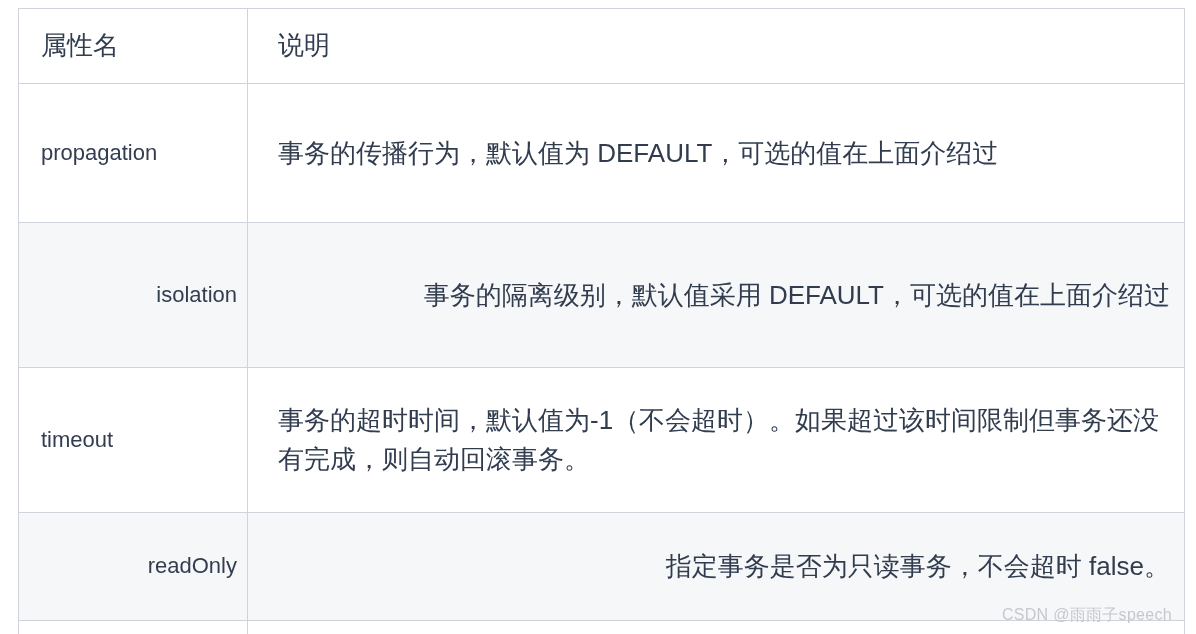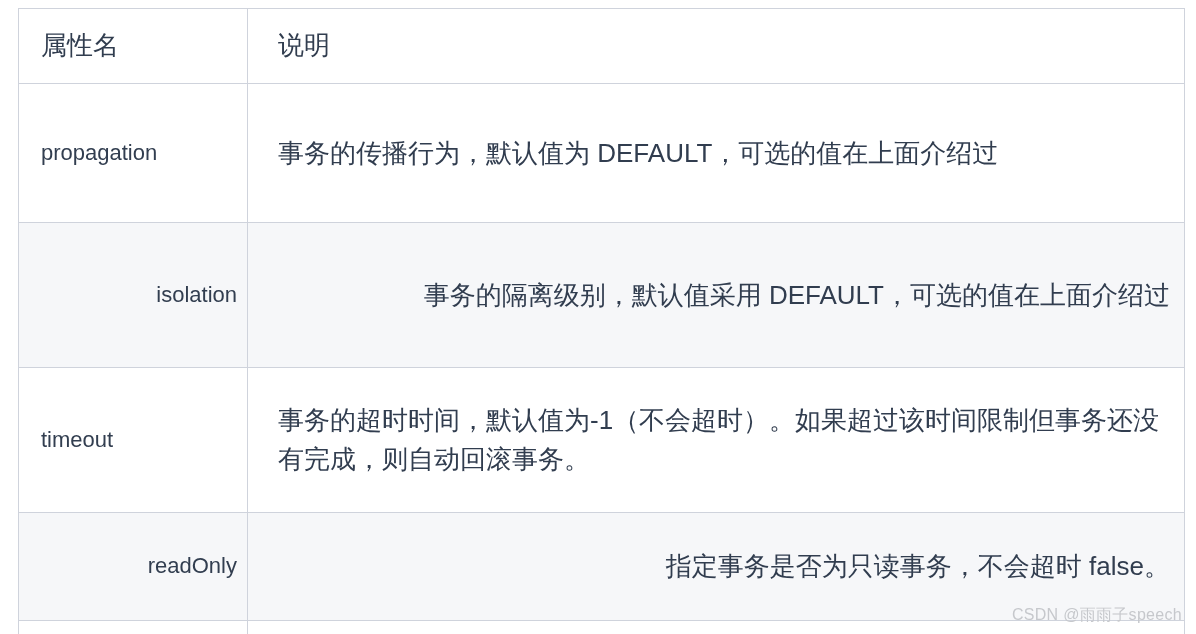--- a/index.html
+++ b/index.html
@@ -81,21 +81,21 @@
   tbody tr.striped td {
     background: #f6f7f9;
     text-align: right;
   }
   tbody tr.plain td {
     background: #ffffff;
   }
 
   #watermark {
     position: absolute;
-    right: 14px;
+    right: 24px;
     bottom: 8px;
     font-size: 16px;
     color: #c6c8cc;
     letter-spacing: 0.3px;
     white-space: nowrap;
     font-family: "Liberation Sans", "DejaVu Sans", sans-serif;
     pointer-events: none;
   }
 </style>
 </head>

